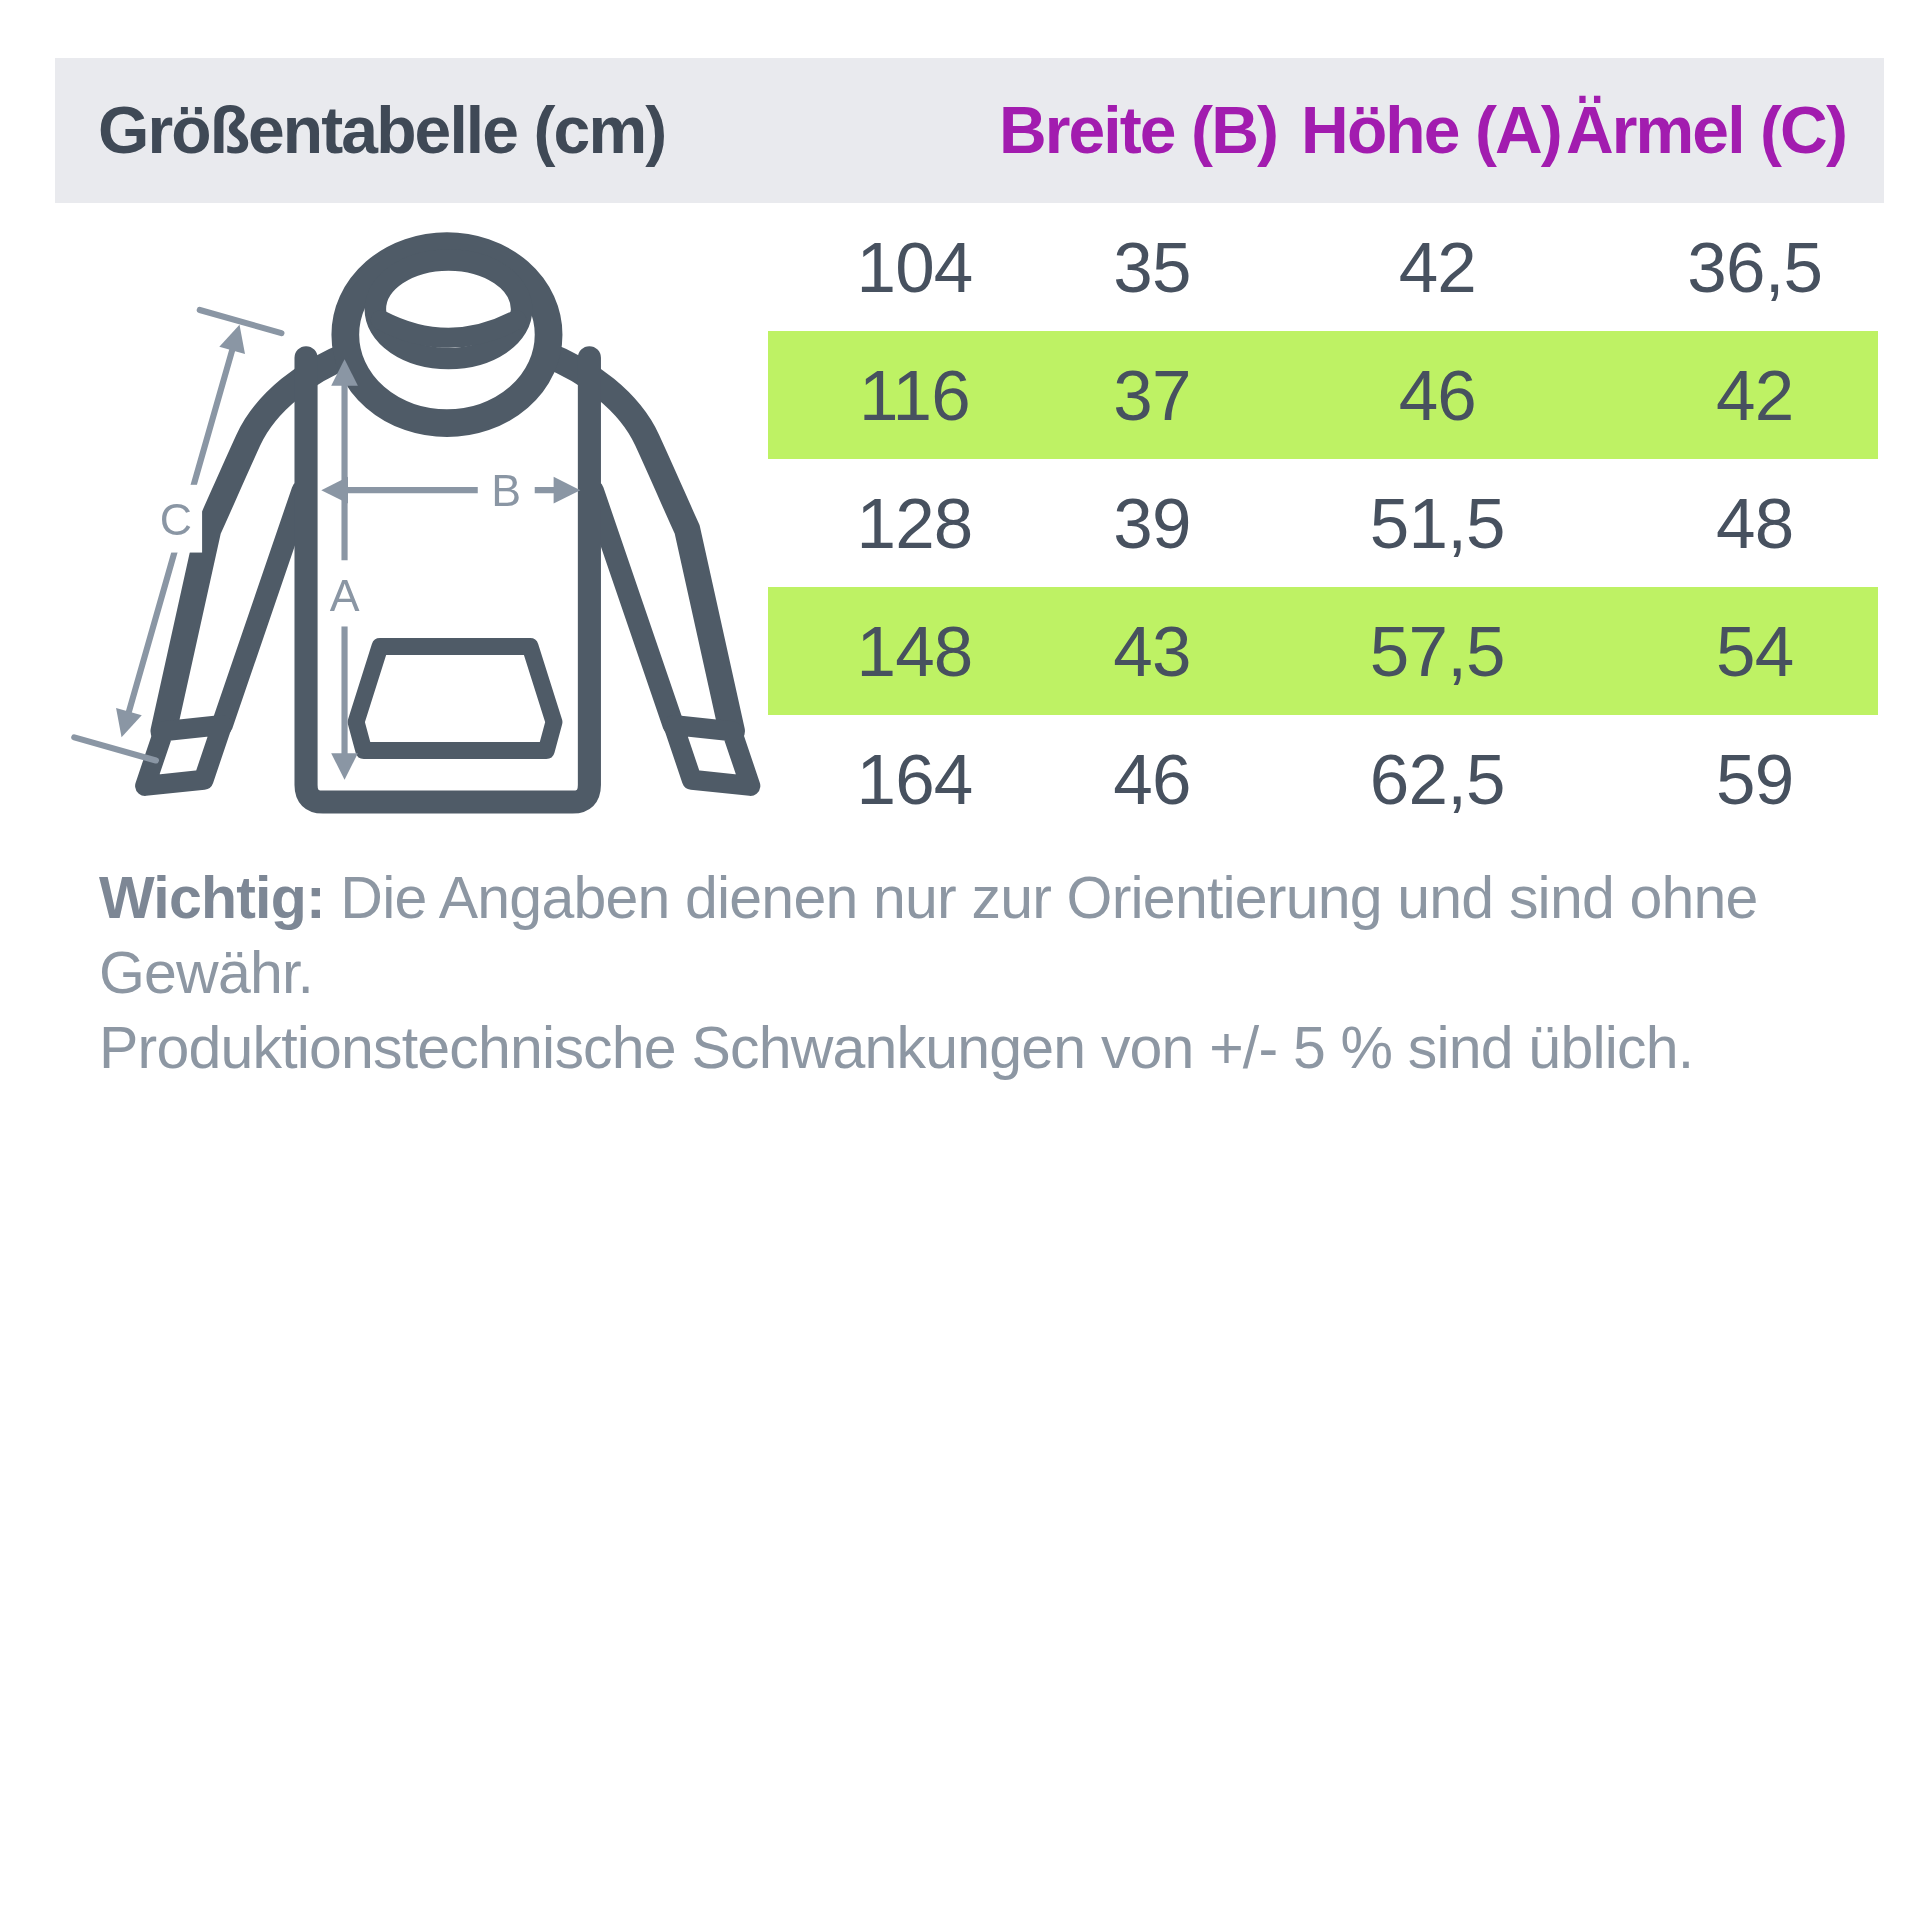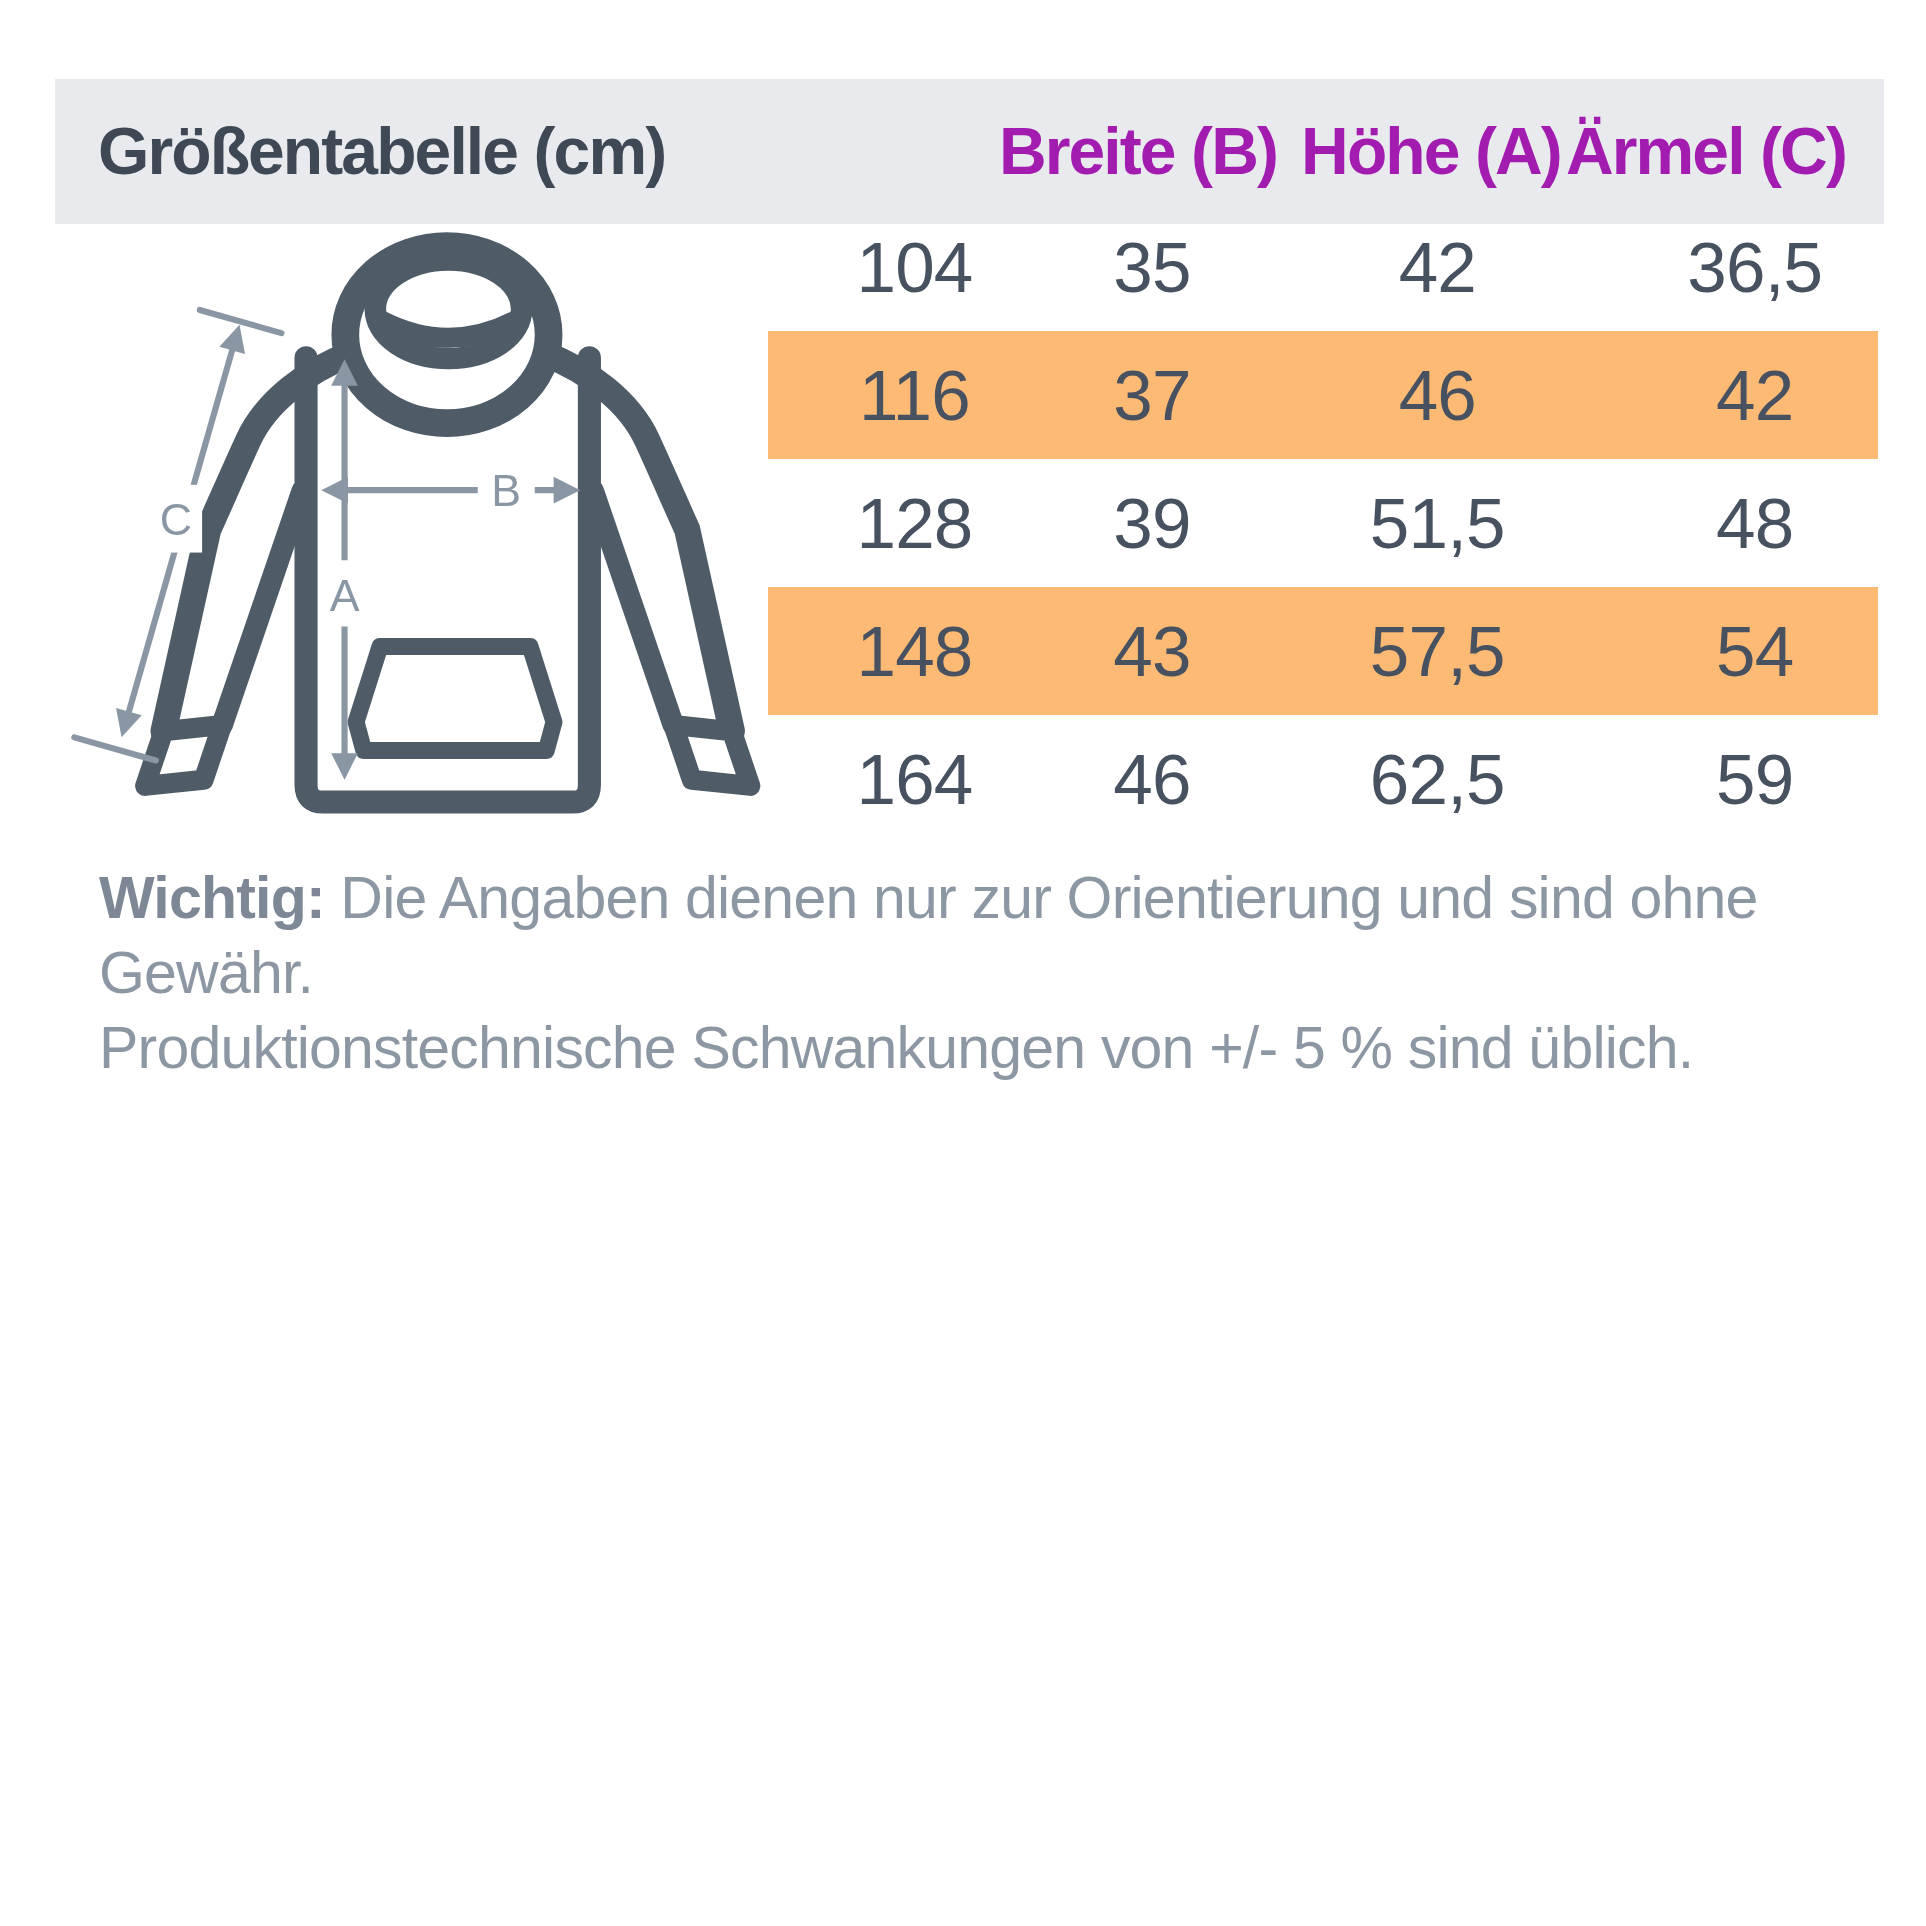--- a/index.html
+++ b/index.html
@@ -4,40 +4,39 @@
 <style>
   html,body{margin:0;padding:0;background:#ffffff;}
   .stage{
     position:relative;width:1926px;height:1926px;background:#ffffff;overflow:hidden;
     font-family:"Liberation Sans","DejaVu Sans",sans-serif;
   }
   
   .header-bar{
     position:absolute;left:55px;top:58px;width:1829px;height:145px;
     background:#e9eaee;
-    margin-top:21px;
   }
   .chart-title{
     position:absolute;left:43px;top:0;height:145px;line-height:145px;
     font-size:66px;font-weight:bold;letter-spacing:-1.9px;color:#3f4956;white-space:nowrap;
   }
   .col-head{
     position:absolute;top:0;height:145px;line-height:145px;transform:translateX(-50%);
     font-size:66px;font-weight:bold;letter-spacing:-1.9px;color:#a21caf;white-space:nowrap;
   }
   .col-head.c1{left:1083px;}
   .col-head.c2{left:1376px;}
   .col-head.c3{left:1651px;}
   
   .rows{position:absolute;left:768px;top:203px;width:1110px;}
   .srow{
     height:128px;display:grid;grid-template-columns:26.4% 16.4% 35% 22.2%;
     align-items:center;
   }
-  .srow.alt{background:#fdba74;}
+  .srow.alt{background:#bef264;}
   .srow span{
     text-align:center;font-size:71px;letter-spacing:-0.8px;color:#47515f;
   }
   
   .diagram{position:absolute;left:54px;top:223px;width:732px;height:616px;}
   
   .note{
     position:absolute;left:99px;top:861px;width:1741px;
     font-size:59px;line-height:75px;color:#8d97a3;letter-spacing:-0.8px;
   }

